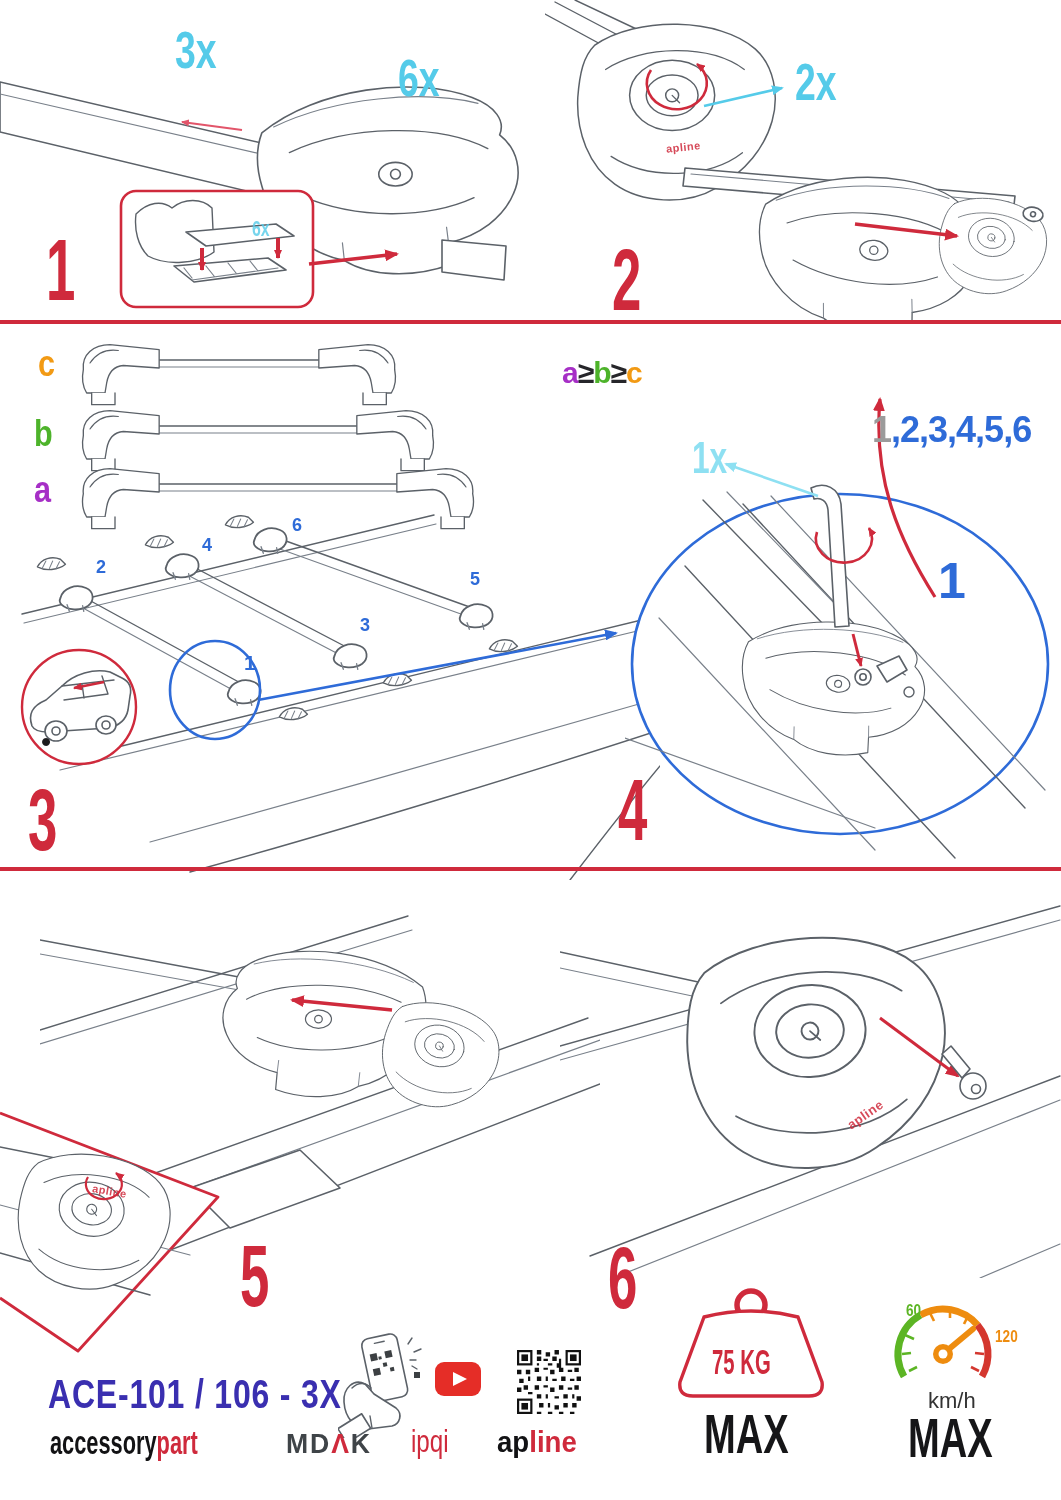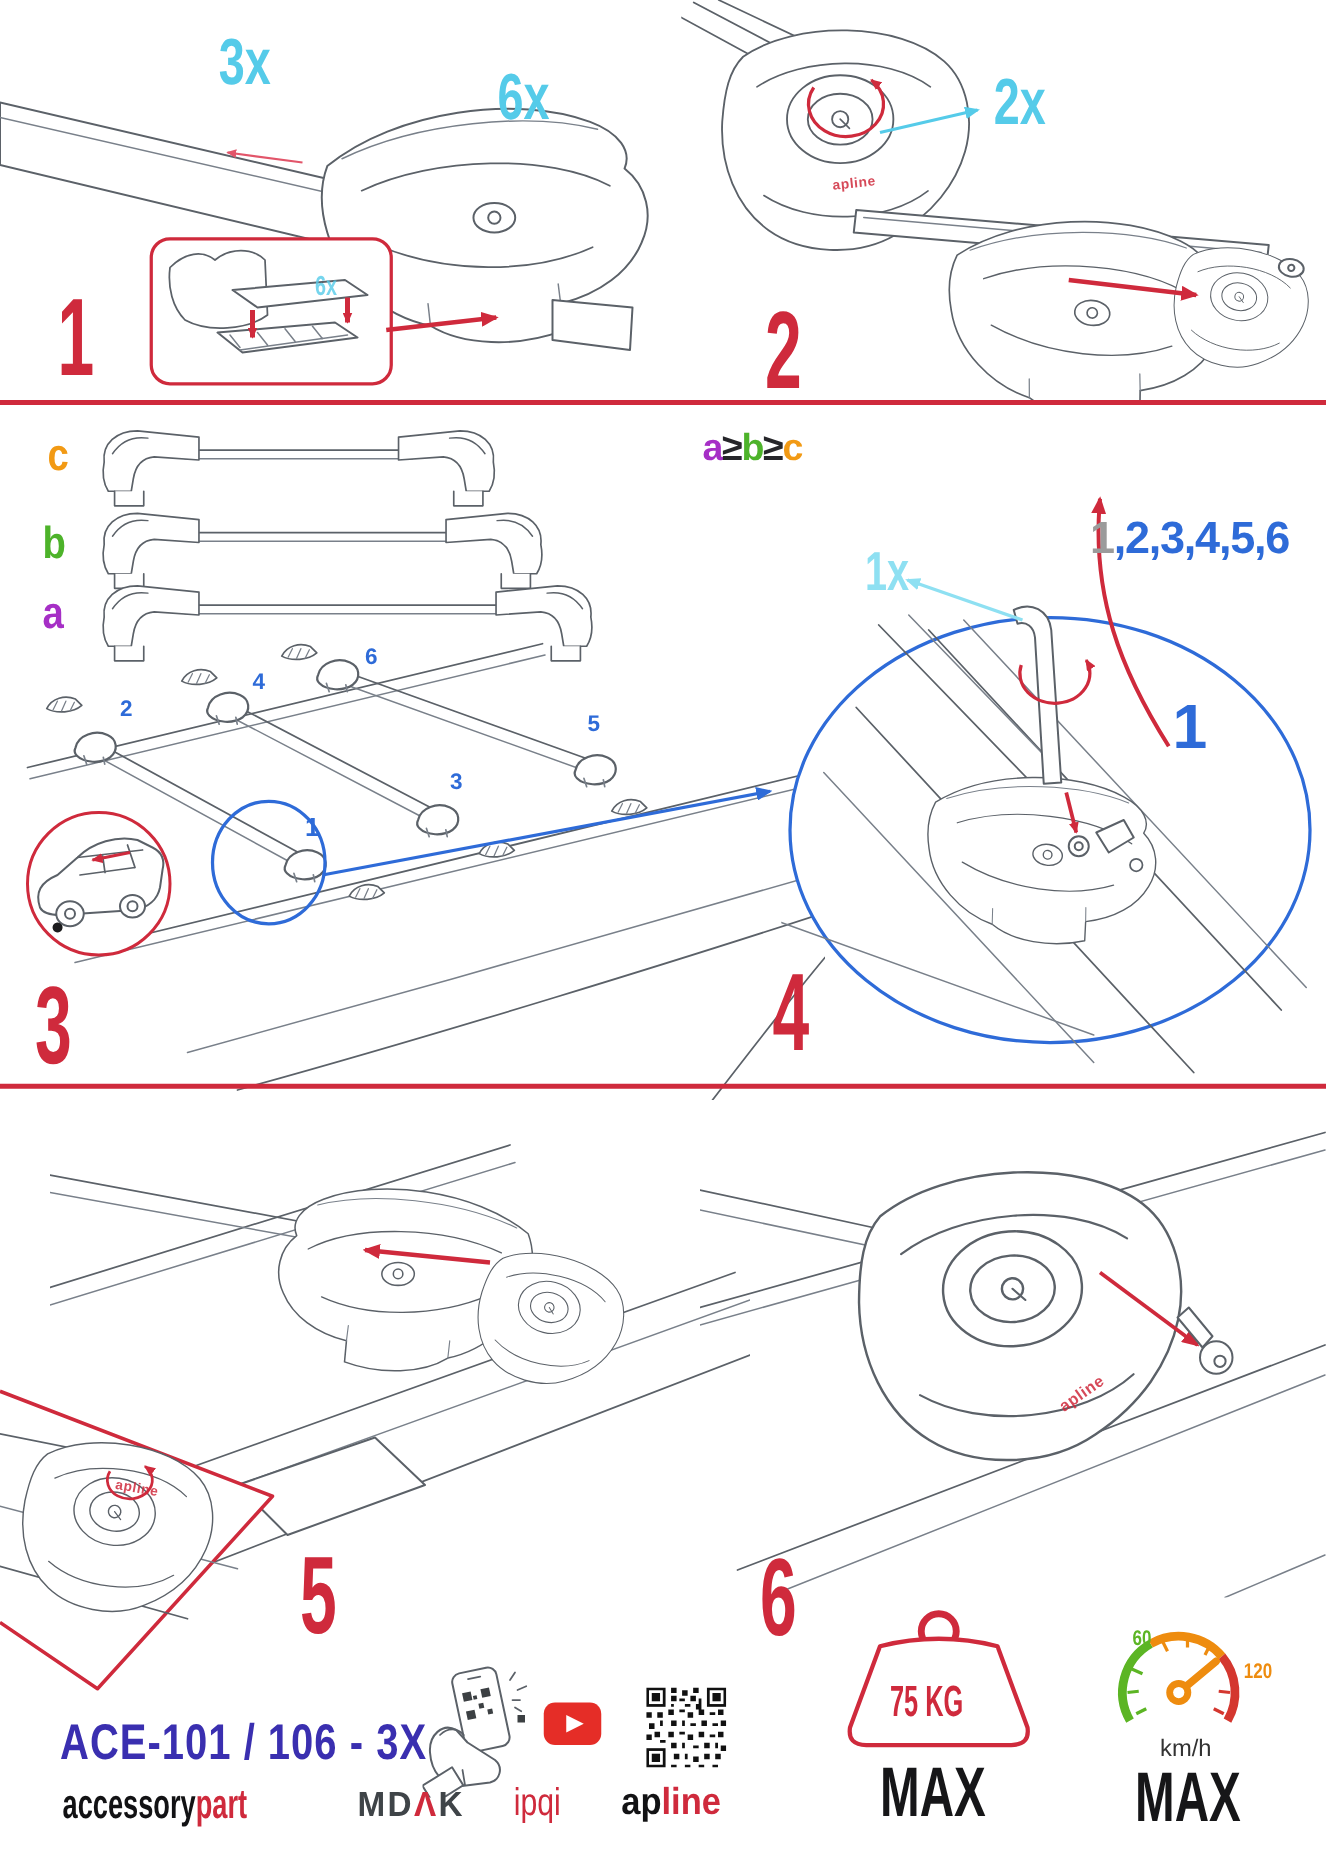--- a/index.html
+++ b/index.html
@@ -30,21 +30,21 @@
   .la2{stroke:var(--line2,#79808a);fill:none;stroke-width:1.2;stroke-linecap:round;}
   .product-code{color:var(--indigo,#3a2fb0);font-weight:700;font-size:40px;letter-spacing:1px;transform:scaleX(.8);transform-origin:left top;}
   .brandline{font-weight:700;font-size:33px;transform:scaleX(.66);transform-origin:left top;letter-spacing:0;}
   .brand-black{color:#121214;} .brand-red{color:var(--red,#cf2a3c);}
   .mdak{font-weight:700;font-size:28px;letter-spacing:2px;color:#3f4448;transform:scaleX(.95);transform-origin:left top;}
   .mdak .lam{color:var(--red,#cf2a3c);}
   .ipqi{color:var(--red,#cf2a3c);font-weight:500;font-size:31px;transform:scaleX(.78);transform-origin:left top;}
   .apline-f{font-weight:700;font-size:30px;transform:scaleX(.92);transform-origin:left top;}
   .maxlbl{color:#161618;font-weight:700;font-size:56px;transform:scaleX(.68);transform-origin:left top;}
   .kg{color:var(--red,#cf2a3c);font-weight:700;font-size:35px;transform:scaleX(.58);transform-origin:left top;}
-  .kmh{color:#333;font-weight:400;font-size:19px;}
+  .kmh{color:#333;font-weight:400;font-size:22px;}
   .sp-low{color:var(--speed-green,#5cb524);font-weight:700;font-size:17px;transform:scaleX(.8);transform-origin:left top;}
   .sp-high{color:var(--speed-orange,#ee8c0f);font-weight:700;font-size:17px;transform:scaleX(.8);transform-origin:left top;}
 </style>
 </head>
 <body>
 
 <div class="page">
 
   <svg class="abs" width="0" height="0">
     <defs>
@@ -187,21 +187,21 @@
   </svg>
   <svg class="abs" style="left:78px;top:460px" width="400" height="76">
     <line x1="70" y1="24" x2="330" y2="24" class="lan"></line>
       <line x1="70" y1="31" x2="330" y2="31" class="la2"></line>
     <use href="#sym-bar-foot" y="2" width="84" height="70"></use>
     <g transform="translate(400,0) scale(-1,1)">
         <use href="#sym-bar-foot" y="2" width="84" height="70"></use>
       </g>
   </svg>
 
-  <div class="t rule" style="left:562px;top:344px"><span class="c-pu">a</span><span class="c-dk">≥</span><span class="c-gr">b</span><span class="c-dk">≥</span><span class="c-or">c</span></div>
+  <div class="t rule" style="left:562px;top:358px"><span class="c-pu">a</span><span class="c-dk">≥</span><span class="c-gr">b</span><span class="c-dk">≥</span><span class="c-or">c</span></div>
 
   <svg class="abs" style="left:10px;top:498px" width="650" height="382">
     <path class="lan" d="M12,116 L424,17"></path>
       <path class="la2" d="M14,125 L426,26"></path>
     <path class="lan" d="M54,262 L648,118"></path>
       <path class="la2" d="M50,272 L648,128"></path>
     <path class="la2" d="M140,344 C300,300 520,238 650,200"></path>
     <path class="lan" d="M180,374 C340,330 540,268 650,232"></path>
     <path class="lan" d="M560,382 C600,330 630,292 650,268"></path>
 

